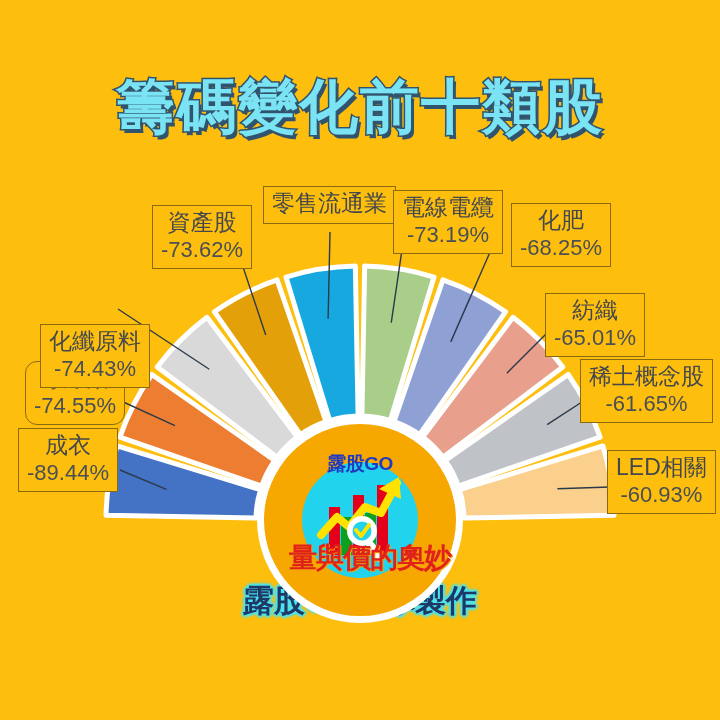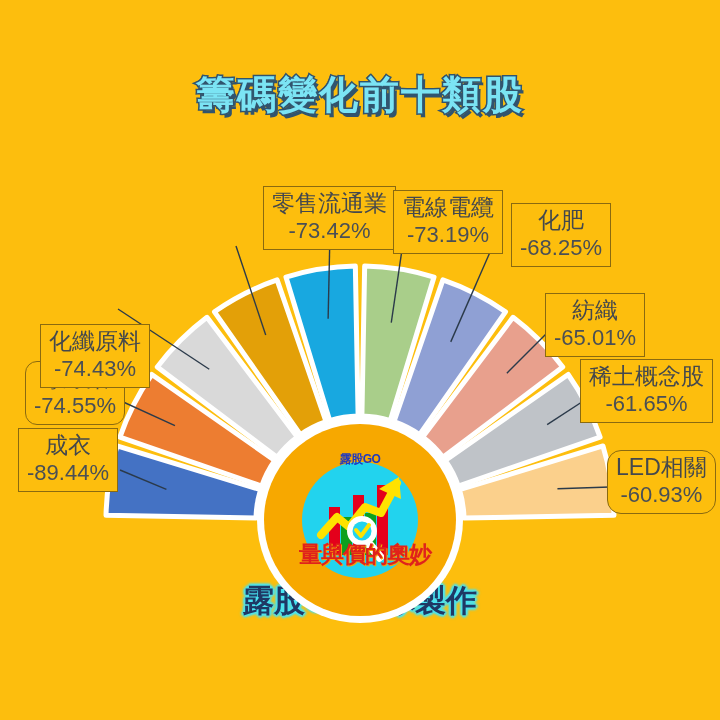--- a/index.html
+++ b/index.html
@@ -10,21 +10,21 @@
     font-family:"Liberation Sans","DejaVu Sans",sans-serif;
     overflow:hidden;
     position:relative;
   }
   #stage{position:absolute;inset:0;width:720px;height:720px;}
 
   
   .title{
     position:absolute;left:0;top:68px;width:720px;
     text-align:center;
-    font-size:39px;
+    font-size:59px;
     font-weight:bold;
     letter-spacing:2px;
     color:#7BE4F4;
     -webkit-text-stroke:3px #31546E;
     paint-order:stroke fill;
     text-shadow:3px 4px 0 #31546E, -1px -1px 0 #31546E;
     white-space:nowrap;
   }
 
   
@@ -64,26 +64,26 @@
     font-size:22px;
     white-space:nowrap;
     color:#4A4F55;
     margin-top:2px;
   }
 
   
   .logo-wrap{position:absolute;left:305px;top:443px;width:110px;height:110px;z-index:4;}
   .logo-txt-top{
     position:absolute;left:0;top:8px;width:110px;text-align:center;
-    font-size:12px;font-weight:bold;color:#2039C0;
+    font-size:19px;font-weight:bold;color:#2039C0;
     letter-spacing:-0.5px;white-space:nowrap;
   }
   .logo-txt-bot{
-    position:absolute;left:-16px;top:96px;width:142px;text-align:right;
-    font-size:23px;font-weight:bold;color:#E0221B;
+    position:absolute;left:-16px;top:96px;width:142px;text-align:left;
+    font-size:28px;font-weight:bold;color:#E0221B;
     text-shadow:1px 1px 0 #F3A40A;
     letter-spacing:-1px;white-space:nowrap;
   }
 </style>
 </head>
 <body>
 
 <div id="stage">
 
   <div class="title">籌碼變化前十類股</div>
@@ -159,24 +159,27 @@
   <div class="callout" style="left:25px;top:361px;border-radius:12px;">
     <span class="nm">導線架</span>
     <span class="vl">-74.55%</span>
   </div>
 
   <div class="callout" style="left:40px;top:277px;margin-top:47px;">
     <span class="nm">化纖原料</span>
     <span class="vl">-74.43%</span>
   </div>
 
+  <div class="callout" style="left:152px;top:205px;">
+    <span class="nm">資產股</span>
+    <span class="vl">-73.62%</span>
+  </div>
 
   <div class="callout" style="left:263px;top:186px;">
     <span class="nm">零售流通業</span>
-    <span class="vl">-73.42%</span>
   </div>
 
   <div class="callout" style="left:393px;top:190px;">
     <span class="nm">電線電纜</span>
     <span class="vl">-73.19%</span>
   </div>
 
   <div class="callout" style="left:511px;top:203px;">
     <span class="nm">化肥</span>
     <span class="vl">-68.25%</span>
@@ -185,19 +188,19 @@
   <div class="callout" style="left:545px;top:293px;">
     <span class="nm">紡織</span>
     <span class="vl">-65.01%</span>
   </div>
 
   <div class="callout" style="left:580px;top:359px;">
     <span class="nm">稀土概念股</span>
     <span class="vl">-61.65%</span>
   </div>
 
-  <div class="callout" style="left:607px;top:450px;border-radius:14px;">
+  <div class="callout" style="left:607px;top:450px;">
     <span class="nm">LED相關</span>
     <span class="vl">-60.93%</span>
   </div>
 
   <div class="footer">露股GO團隊製作</div>
 </div>
 
 </body></html>

